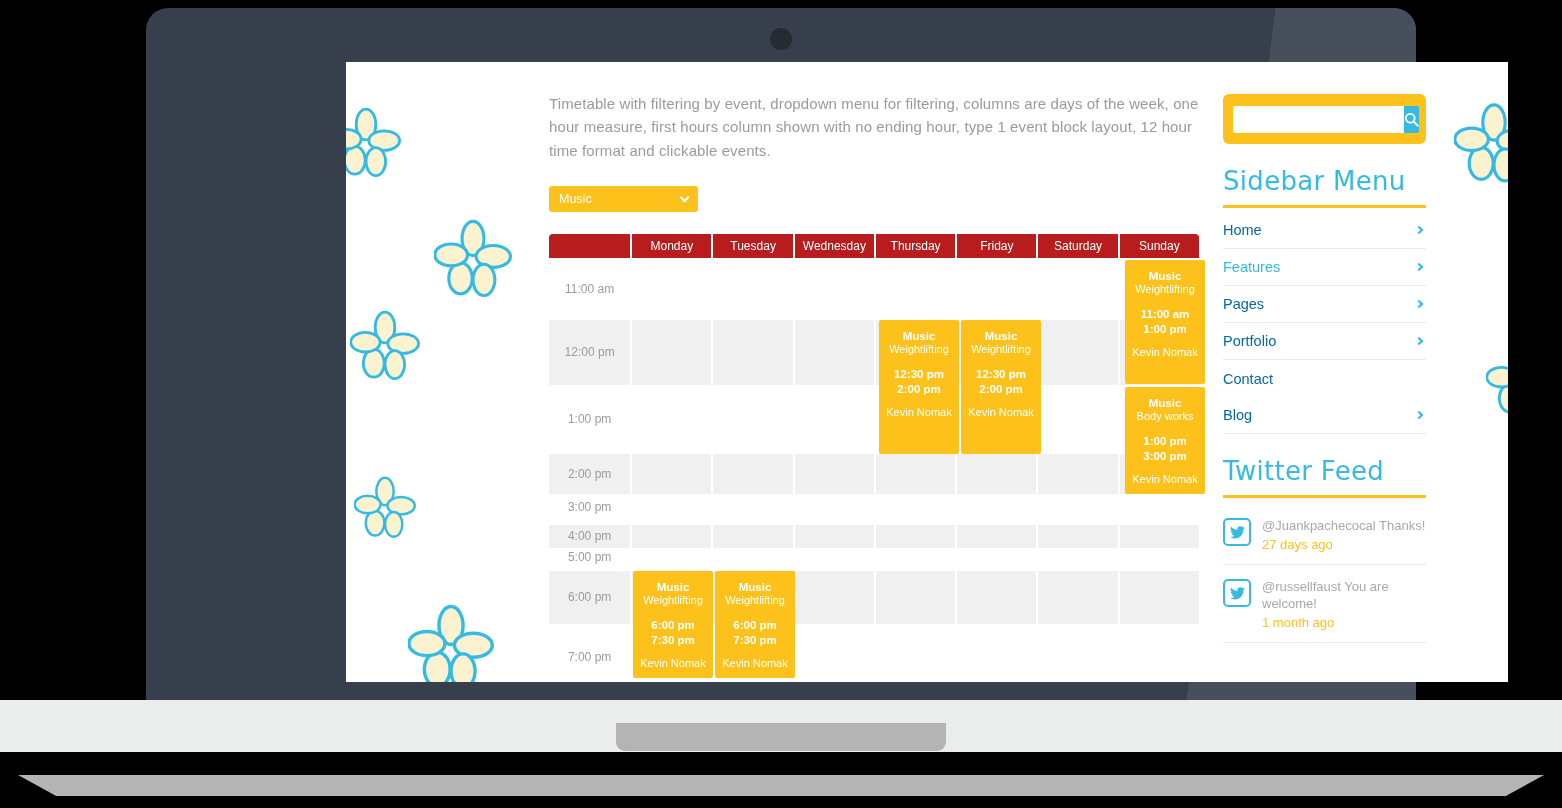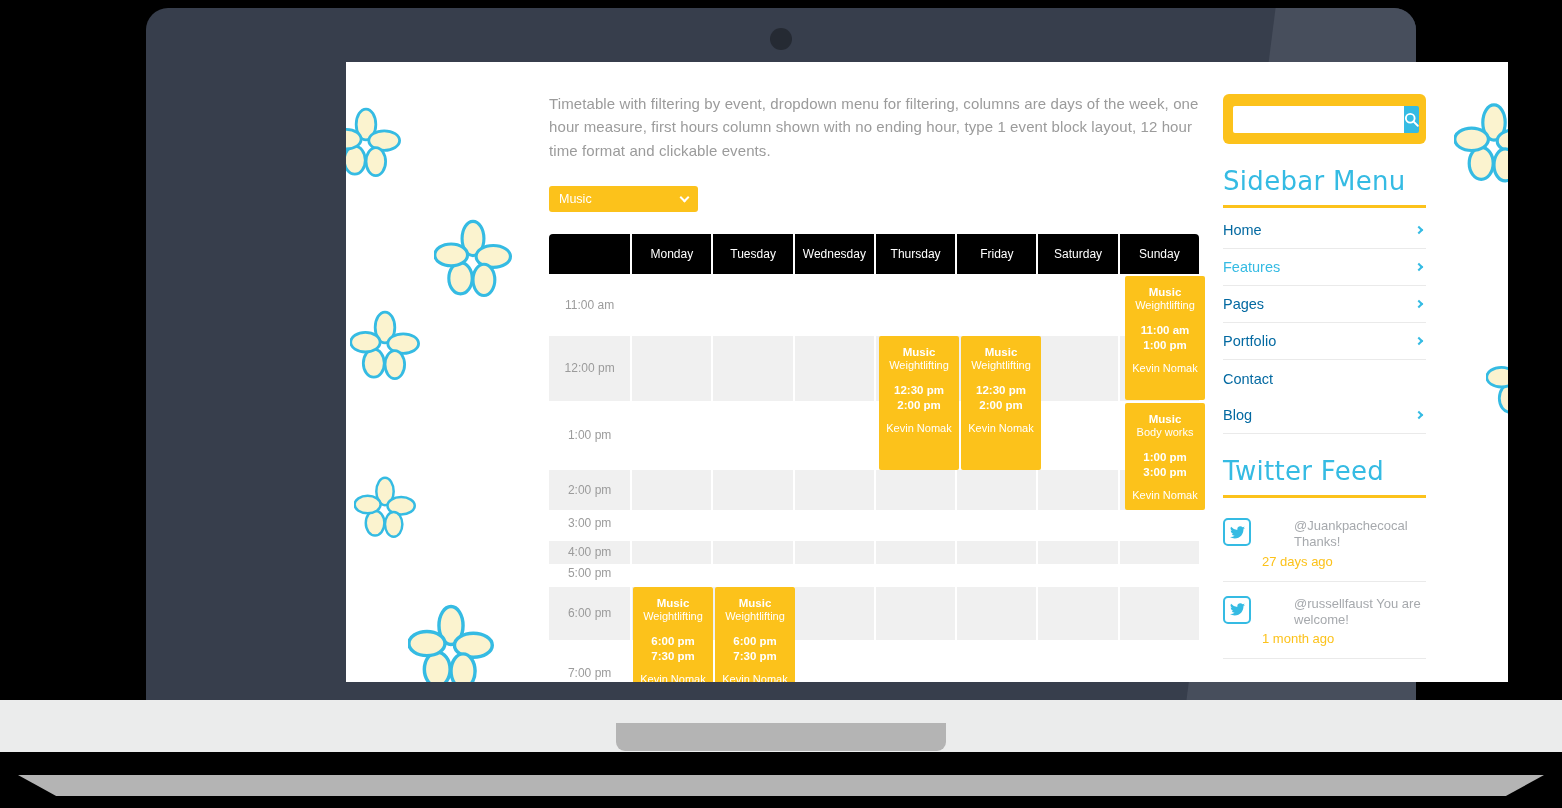--- a/index.html
+++ b/index.html
@@ -79,21 +79,21 @@
     position: absolute; right: 10px; top: 50%;
     width: 7px; height: 7px; margin-top: -5px;
     border-right: 2px solid #fff; border-bottom: 2px solid #fff;
     transform: rotate(45deg);
   }
 
   
   .tt { margin-top: 22px; position: relative; width: 650px; }
   .tt-head { display: flex; gap: 2px; }
   .tt-head .hcell {
-    height: 40px; background: #000000; color: #fff;
+    height: 24px; background: #b91c1c; color: #fff;
     font-size: 12px; display: flex; align-items: center; justify-content: center;
   }
   .tt-head .hcell:first-child { width: 82px; border-radius: 4px 0 0 0; }
   .tt-head .hcell:not(:first-child) { width: 80px; }
   .tt-head .hcell:last-child { border-radius: 0 4px 0 0; }
 
   .tt-body { position: relative; margin-top: 2px; height: 428px; }
 
   .tt-row {
     position: absolute; left: 0; width: 650px;
@@ -164,21 +164,21 @@
   .tweet {
     display: flex; gap: 11px; padding: 14px 0 12px 0;
     border-bottom: 1px solid #eaeaea;
   }
   .tw-icon {
     width: 28px; height: 28px; flex: 0 0 28px;
     border: 2px solid #35BBE3; border-radius: 5px;
     display: flex; align-items: center; justify-content: center;
   }
   .tw-body { flex: 1; }
-  .tw-text { color: #a6a9ad; font-size: 13px; line-height: 1.25; margin-left: 32px; }
+  .tw-text { color: #a6a9ad; font-size: 13px; line-height: 1.25; }
   .tw-time { color: #FCC21B; font-size: 13px; text-align: left; margin-top: 3px; }
 </style>
 </head>
 <body>
 
 <div id="stage">
 
   <div class="lid">
     <div class="lid-shade"></div>
     <div class="camera"></div>

